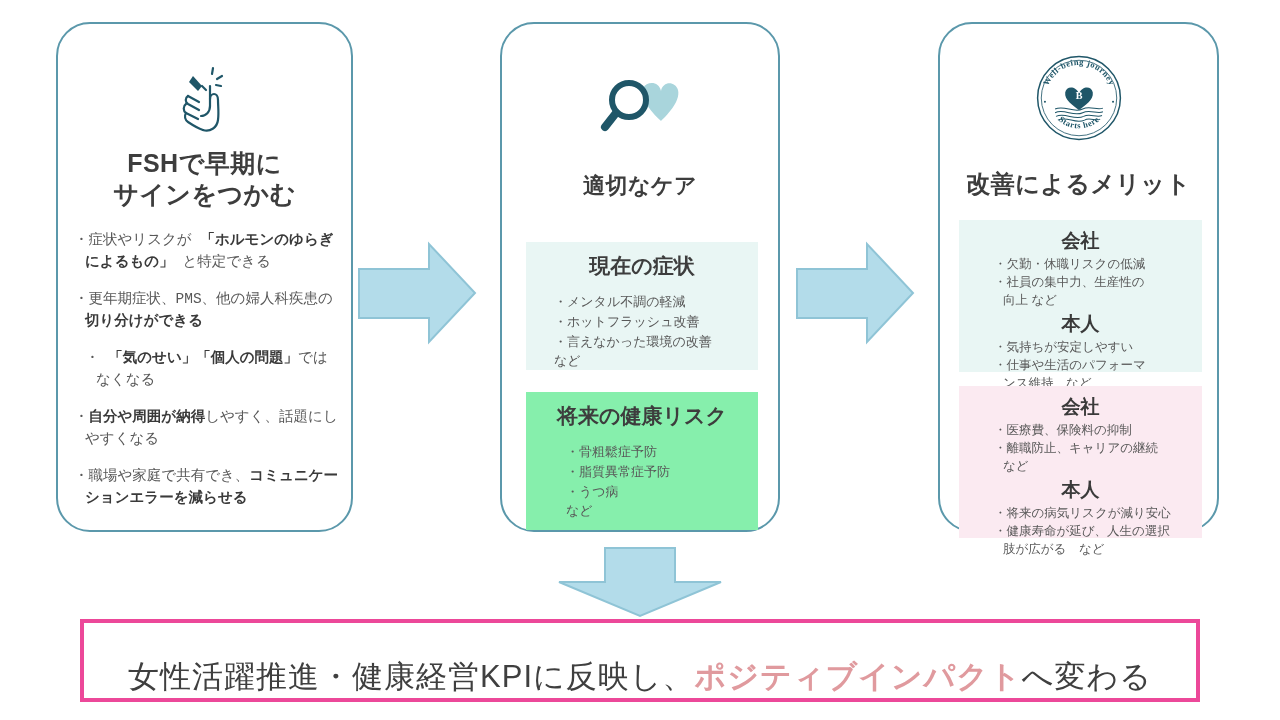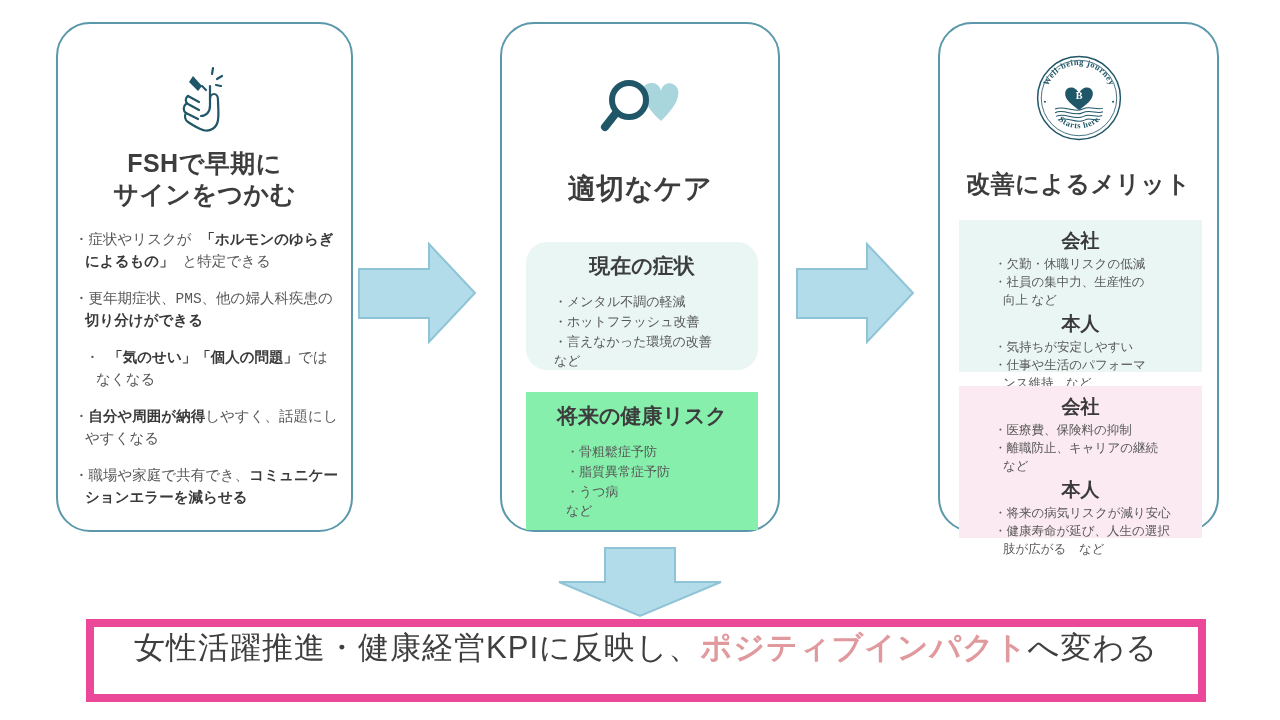--- a/index.html
+++ b/index.html
@@ -51,21 +51,21 @@
     position: absolute;
     left: 0;
     width: 100%;
     text-align: center;
     font-weight: bold;
     color: #3d3d3d;
     letter-spacing: .5px;
     line-height: 1.24;
   }
   #title-1 { top: 124px; font-size: 25px; }
-  #title-2 { top: 148px; font-size: 28px; }
+  #title-2 { top: 148px; font-size: 22px; }
   #title-3 { top: 145px; font-size: 24px; }
 
   
   .bullets-1 {
     position: absolute;
     left: 16px;
     top: 205px;
     width: 265px;
     font-family: Liberation Mono, monospace;
   }
@@ -84,21 +84,21 @@
   .bullets-1 b { color: #3a3a3a; font-weight: bold; }
 
   
   .panel {
     position: absolute;
     left: 24px;
     width: 232px;
     box-sizing: border-box;
     padding: 10px 0 14px 0;
   }
-  #panel-symptoms { top: 218px; height: 128px; background: #e9f6f4; border-radius: 21px; }
+  #panel-symptoms { top: 218px; height: 128px; background: #e9f6f4; }
   #panel-risks    { top: 368px; height: 138px; background: #86efac; }
   .panel-title {
     text-align: center;
     font-size: 21px;
     font-weight: bold;
     color: #3d3d3d;
     margin-bottom: 12px;
   }
   .panel ul {
     margin: 0;
@@ -156,26 +156,25 @@
   #arrow-down { left: 557px; top: 546px; }
 
   
   #banner {
     position: absolute;
     left: 80px;
     top: 619px;
     width: 1120px;
     height: 83px;
     box-sizing: border-box;
-    border: 8px solid #ec4899;
+    border: 4px solid #ec4899;
     background: #ffffff;
     display: flex;
-    align-items: flex-start;
+    align-items: flex-end;
     justify-content: center;
-    margin-left: 6px;
   }
   #banner-text {
     font-size: 31px;
     color: #3f3f3f;
     letter-spacing: 1px;
     white-space: nowrap;
   }
   #banner-text .accent {
     color: #e09a9e;
     font-weight: bold;

